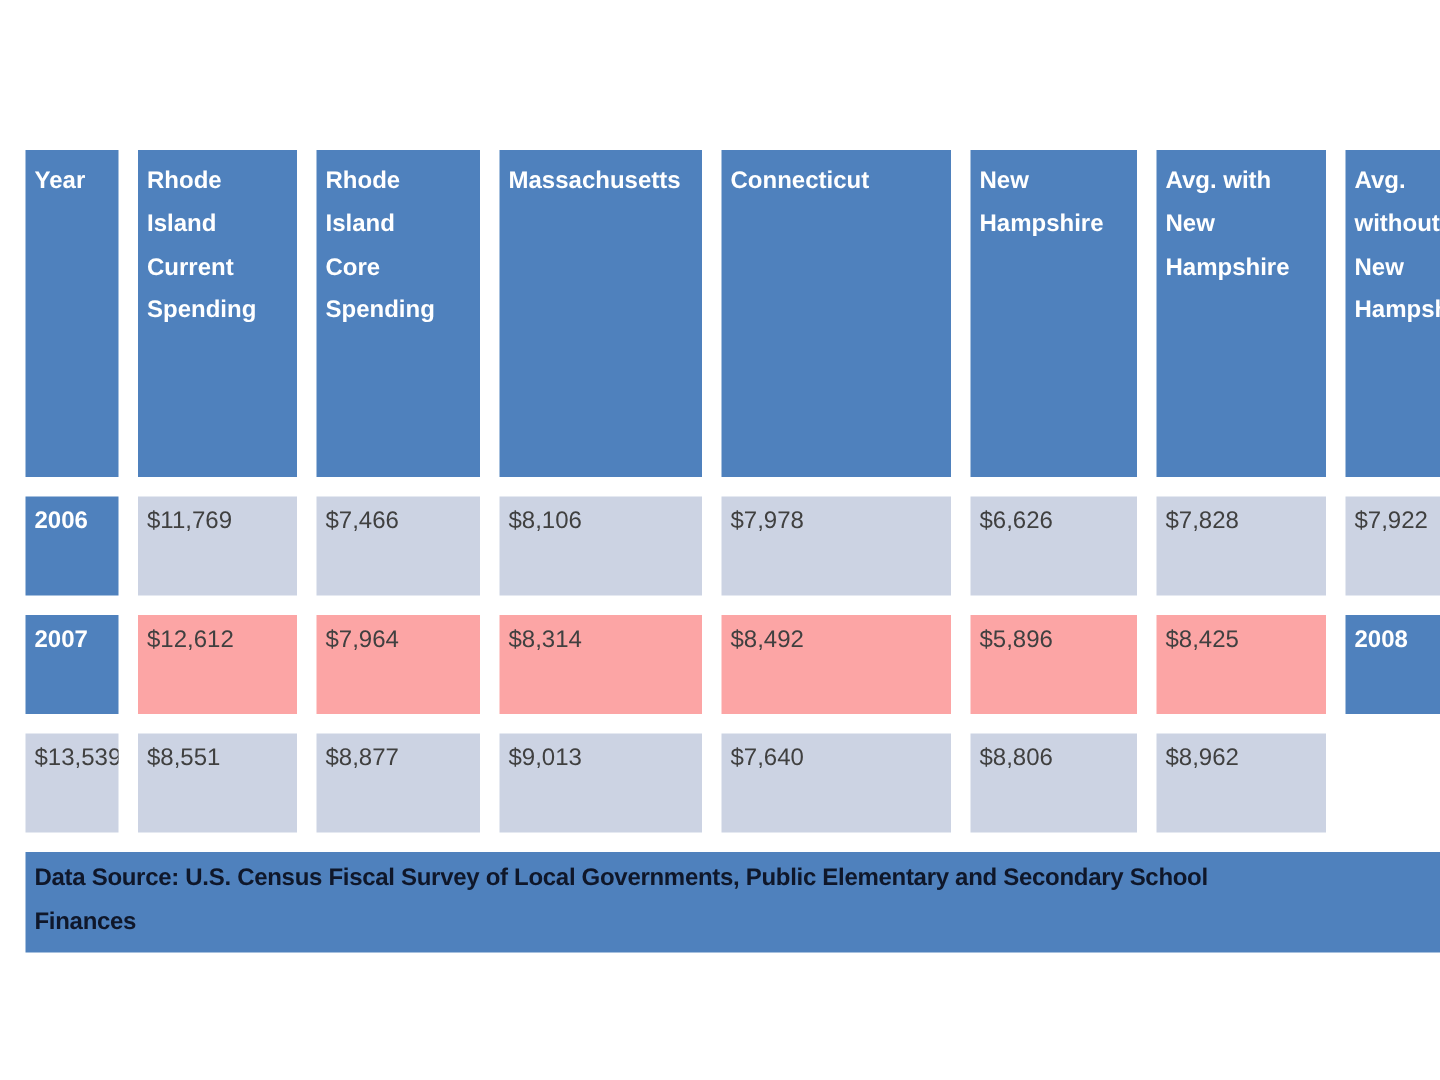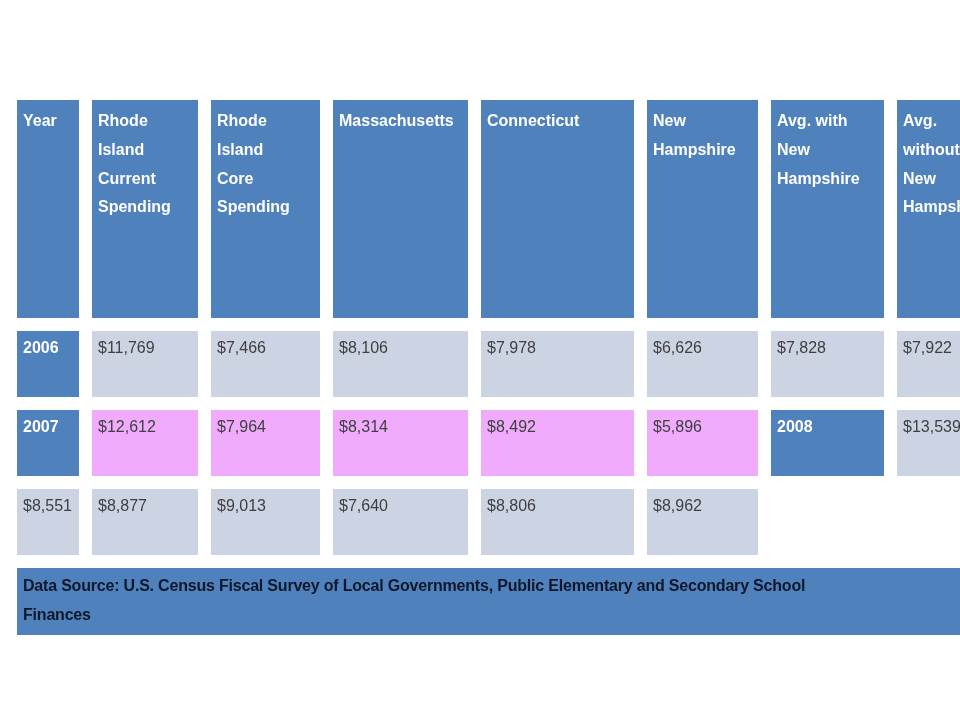--- a/index.html
+++ b/index.html
@@ -42,21 +42,21 @@
     background: #4f81bd;
     color: #ffffff;
     font-weight: bold;
     line-height: 1.5;
   }
   .val {
     color: #404040;
     line-height: 1.5;
   }
   .band-a { background: #ccd3e3; }
-  .band-b { background: #f0abfc; }
+  .band-b { background: #fca5a5; }
   .footer {
     grid-column: 1 / -1;
     background: #4f81bd;
     color: #0f172a;
     font-weight: bold;
     white-space: pre-line;
     line-height: 1.8;
     padding: 4px 6px;
     letter-spacing: -0.2px;
   }
@@ -96,20 +96,21 @@
     <div class="cell val band-a">$6,626</div>
     <div class="cell val band-a">$7,828</div>
     <div class="cell val band-a">$7,922</div>
 
     <div class="cell yr">2007</div>
     <div class="cell val band-b">$12,612</div>
     <div class="cell val band-b">$7,964</div>
     <div class="cell val band-b">$8,314</div>
     <div class="cell val band-b">$8,492</div>
     <div class="cell val band-b">$5,896</div>
+    <div class="cell val band-b">$8,425</div>
 
     <div class="cell yr">2008</div>
     <div class="cell val band-a">$13,539</div>
     <div class="cell val band-a">$8,551</div>
     <div class="cell val band-a">$8,877</div>
     <div class="cell val band-a">$9,013</div>
     <div class="cell val band-a">$7,640</div>
     <div class="cell val band-a">$8,806</div>
     <div class="cell val band-a">$8,962</div>
 

